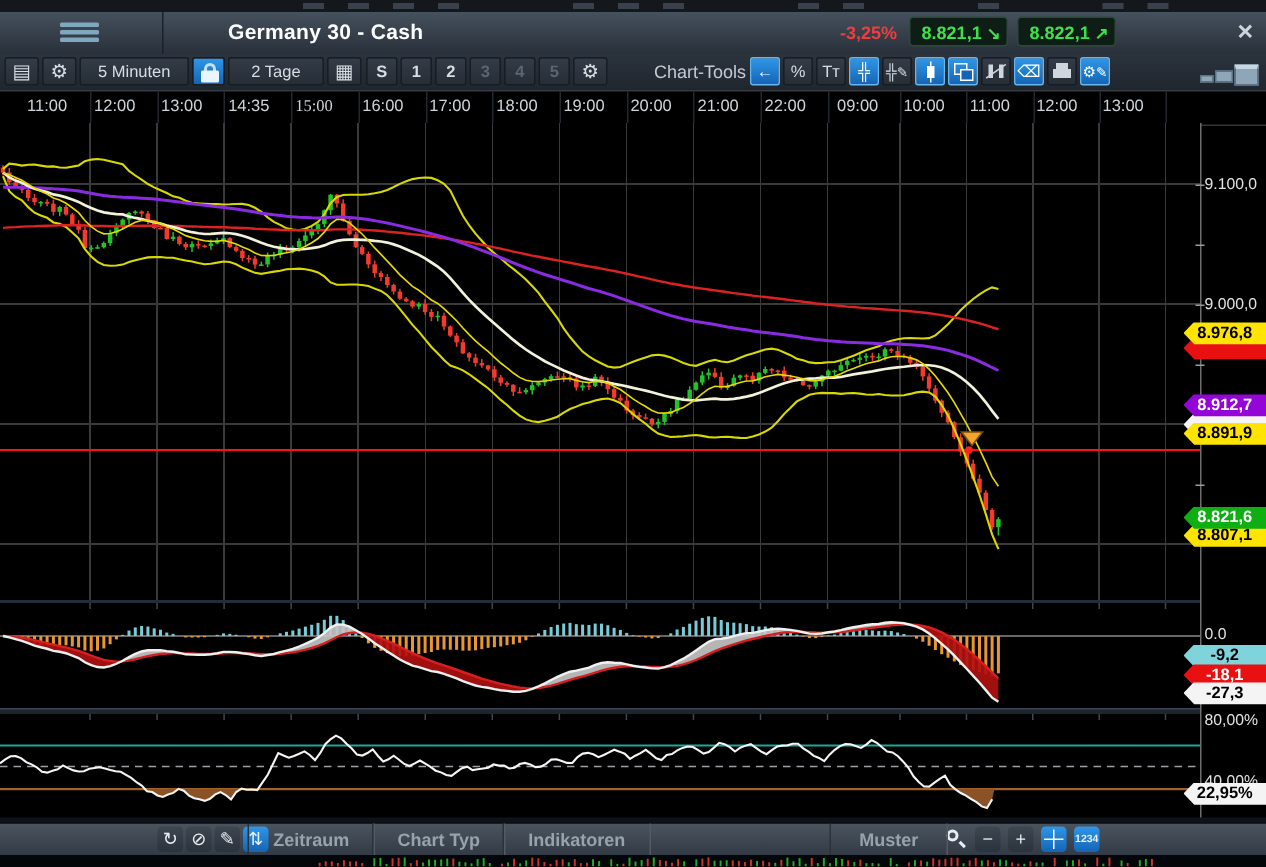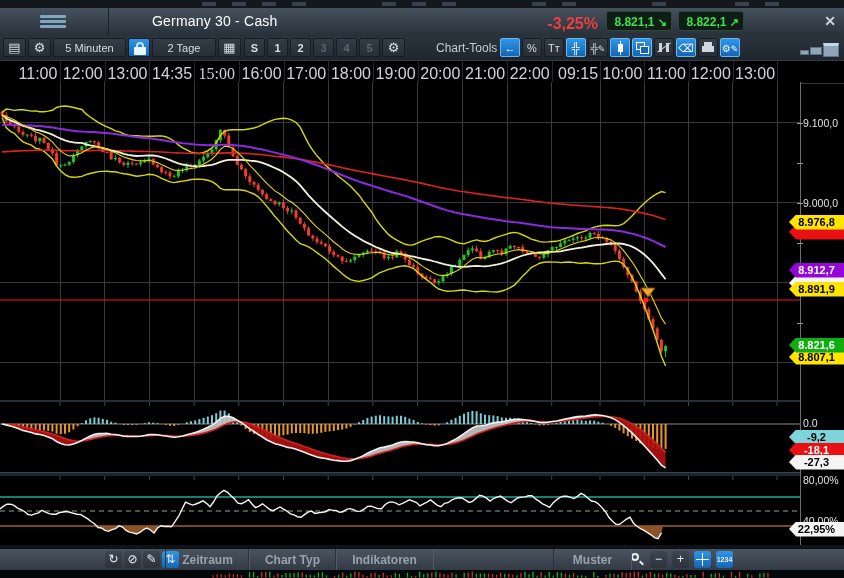--- a/index.html
+++ b/index.html
@@ -6,38 +6,38 @@
   #app{position:relative;width:844px;height:578px;background:#000;overflow:hidden;
        font-family:"Liberation Sans",sans-serif;-webkit-font-smoothing:antialiased;}
   .abs{position:absolute;}
   
   .top-strip{left:0;top:0;width:844px;height:8px;background:#14181d;border-bottom:1px solid #060708;}
   .top-strip .dash{position:absolute;top:2px;height:4px;width:14px;background:#39424c;}
   
   .titlebar{left:0;top:8px;width:844px;height:28px;background:linear-gradient(#45515d,#28303a);border-bottom:1px solid #10151b;}
   .menu-btn{position:absolute;left:0;top:0;width:108px;height:28px;border-right:1px solid #1a2129;cursor:pointer;}
   .menu-btn .bar{position:absolute;left:40px;width:26px;height:3px;background:#7fa8bf;border-radius:1px;}
-  .title{position:absolute;left:152px;top:5px;color:#fff;font-size:14px;font-weight:normal;letter-spacing:.2px;}
-  .chg{position:absolute;right:246px;top:7px;color:#f03e3e;font-size:16px;font-weight:bold;}
+  .title{position:absolute;left:152px;top:5px;color:#fff;font-size:14px;font-weight:bold;letter-spacing:.2px;}
+  .chg{position:absolute;right:246px;top:7px;color:#f03e3e;font-size:12px;font-weight:bold;}
   .price-btn{position:absolute;top:3px;width:66px;height:20px;background:#0e1d15;border:1px solid #2c4a38;border-radius:3px;
              color:#3fe14b;font-size:12px;font-weight:bold;text-align:right;line-height:20px;padding-right:4px;box-sizing:border-box;cursor:pointer;}
   .price-btn .arr{font-size:11px;}
   .close-x{position:absolute;right:8px;top:5px;color:#cdd5dc;font-size:14px;font-weight:bold;cursor:pointer;}
   
   .toolbar{left:0;top:36px;width:844px;height:24px;background:linear-gradient(#2b333d,#1f262e);border-bottom:1px solid #0a0d11;}
   .tbtn{position:absolute;top:2px;height:19px;background:linear-gradient(#333c47,#262e37);border:1px solid #171d24;border-radius:2px;
         color:#d6dde3;font-size:11px;text-align:center;line-height:19px;cursor:pointer;box-sizing:border-box;}
   .tbtn.blue{background:linear-gradient(#2f96e8,#1565b4);border-color:#66b6f2;color:#fff;}
   .tbtn.dim{color:#5a6672;}
   .glyph{font-size:13px;line-height:18px;}
   .ct-label{position:absolute;left:436px;top:5px;color:#c3cbd3;font-size:12px;}
   .sizeicons span{position:absolute;background:#8fa6b8;border:1px solid #5c7384;}
   
   .timeaxis{left:0;top:60px;width:844px;height:22px;background:#000;border-top:1px solid #343b43;border-bottom:1px solid #30353b;}
-  .tlabel{position:absolute;top:4px;width:40px;text-align:center;color:#cfd4d9;font-size:16px;}
+  .tlabel{position:absolute;top:4px;width:40px;color:#cfd4d9;font-size:11px;}
   .tsep{position:absolute;top:0;width:1px;height:22px;background:#23282e;}
   
   .sep1{left:0;top:400px;width:800px;height:2px;background:#232e3a;}
   .sep2{left:0;top:472px;width:800px;height:4px;background:#1c2631;border-top:1px solid #39444f;}
   .sep3{left:0;top:545px;width:844px;height:3px;background:#0e1319;}
   .vaxis{left:800px;top:82px;width:1px;height:463px;background:#6e6e6e;}
   .axlabel{position:absolute;left:803px;width:40px;color:#e2e2e2;font-size:10.5px;text-align:left;}
   .tickmark{position:absolute;left:797px;width:6px;height:1px;background:#9a9a9a;}
   .flag{position:absolute;left:789px;width:55px;height:15px;font-size:11px;font-weight:bold;line-height:15px;text-align:center;
         clip-path:polygon(0 50%,13% 0,100% 0,100% 100%,13% 100%);}
@@ -169,21 +169,21 @@
       <div class="tlabel" style="left: 330.9px;">18:00</div>
       <div class="tsep" style="left: 372.9px;"></div>
       <div class="tlabel" style="left: 375.6px;">19:00</div>
       <div class="tsep" style="left: 417.6px;"></div>
       <div class="tlabel" style="left: 420.3px;">20:00</div>
       <div class="tsep" style="left: 462.3px;"></div>
       <div class="tlabel" style="left: 465px;">21:00</div>
       <div class="tsep" style="left: 507px;"></div>
       <div class="tlabel" style="left: 509.7px;">22:00</div>
       <div class="tsep" style="left: 551.7px;"></div>
-      <div class="tlabel" style="left: 558px;">09:15</div>
+      <div class="tlabel" style="left: 558px;">09:00</div>
       <div class="tsep" style="left: 600px;"></div>
       <div class="tlabel" style="left: 602.3px;">10:00</div>
       <div class="tsep" style="left: 644.3px;"></div>
       <div class="tlabel" style="left: 646.5px;">11:00</div>
       <div class="tsep" style="left: 688.5px;"></div>
       <div class="tlabel" style="left: 690.8px;">12:00</div>
       <div class="tsep" style="left: 732.8px;"></div>
       <div class="tlabel" style="left: 735px;">13:00</div>
       <div class="tsep" style="left: 777px;"></div>
     </div>

